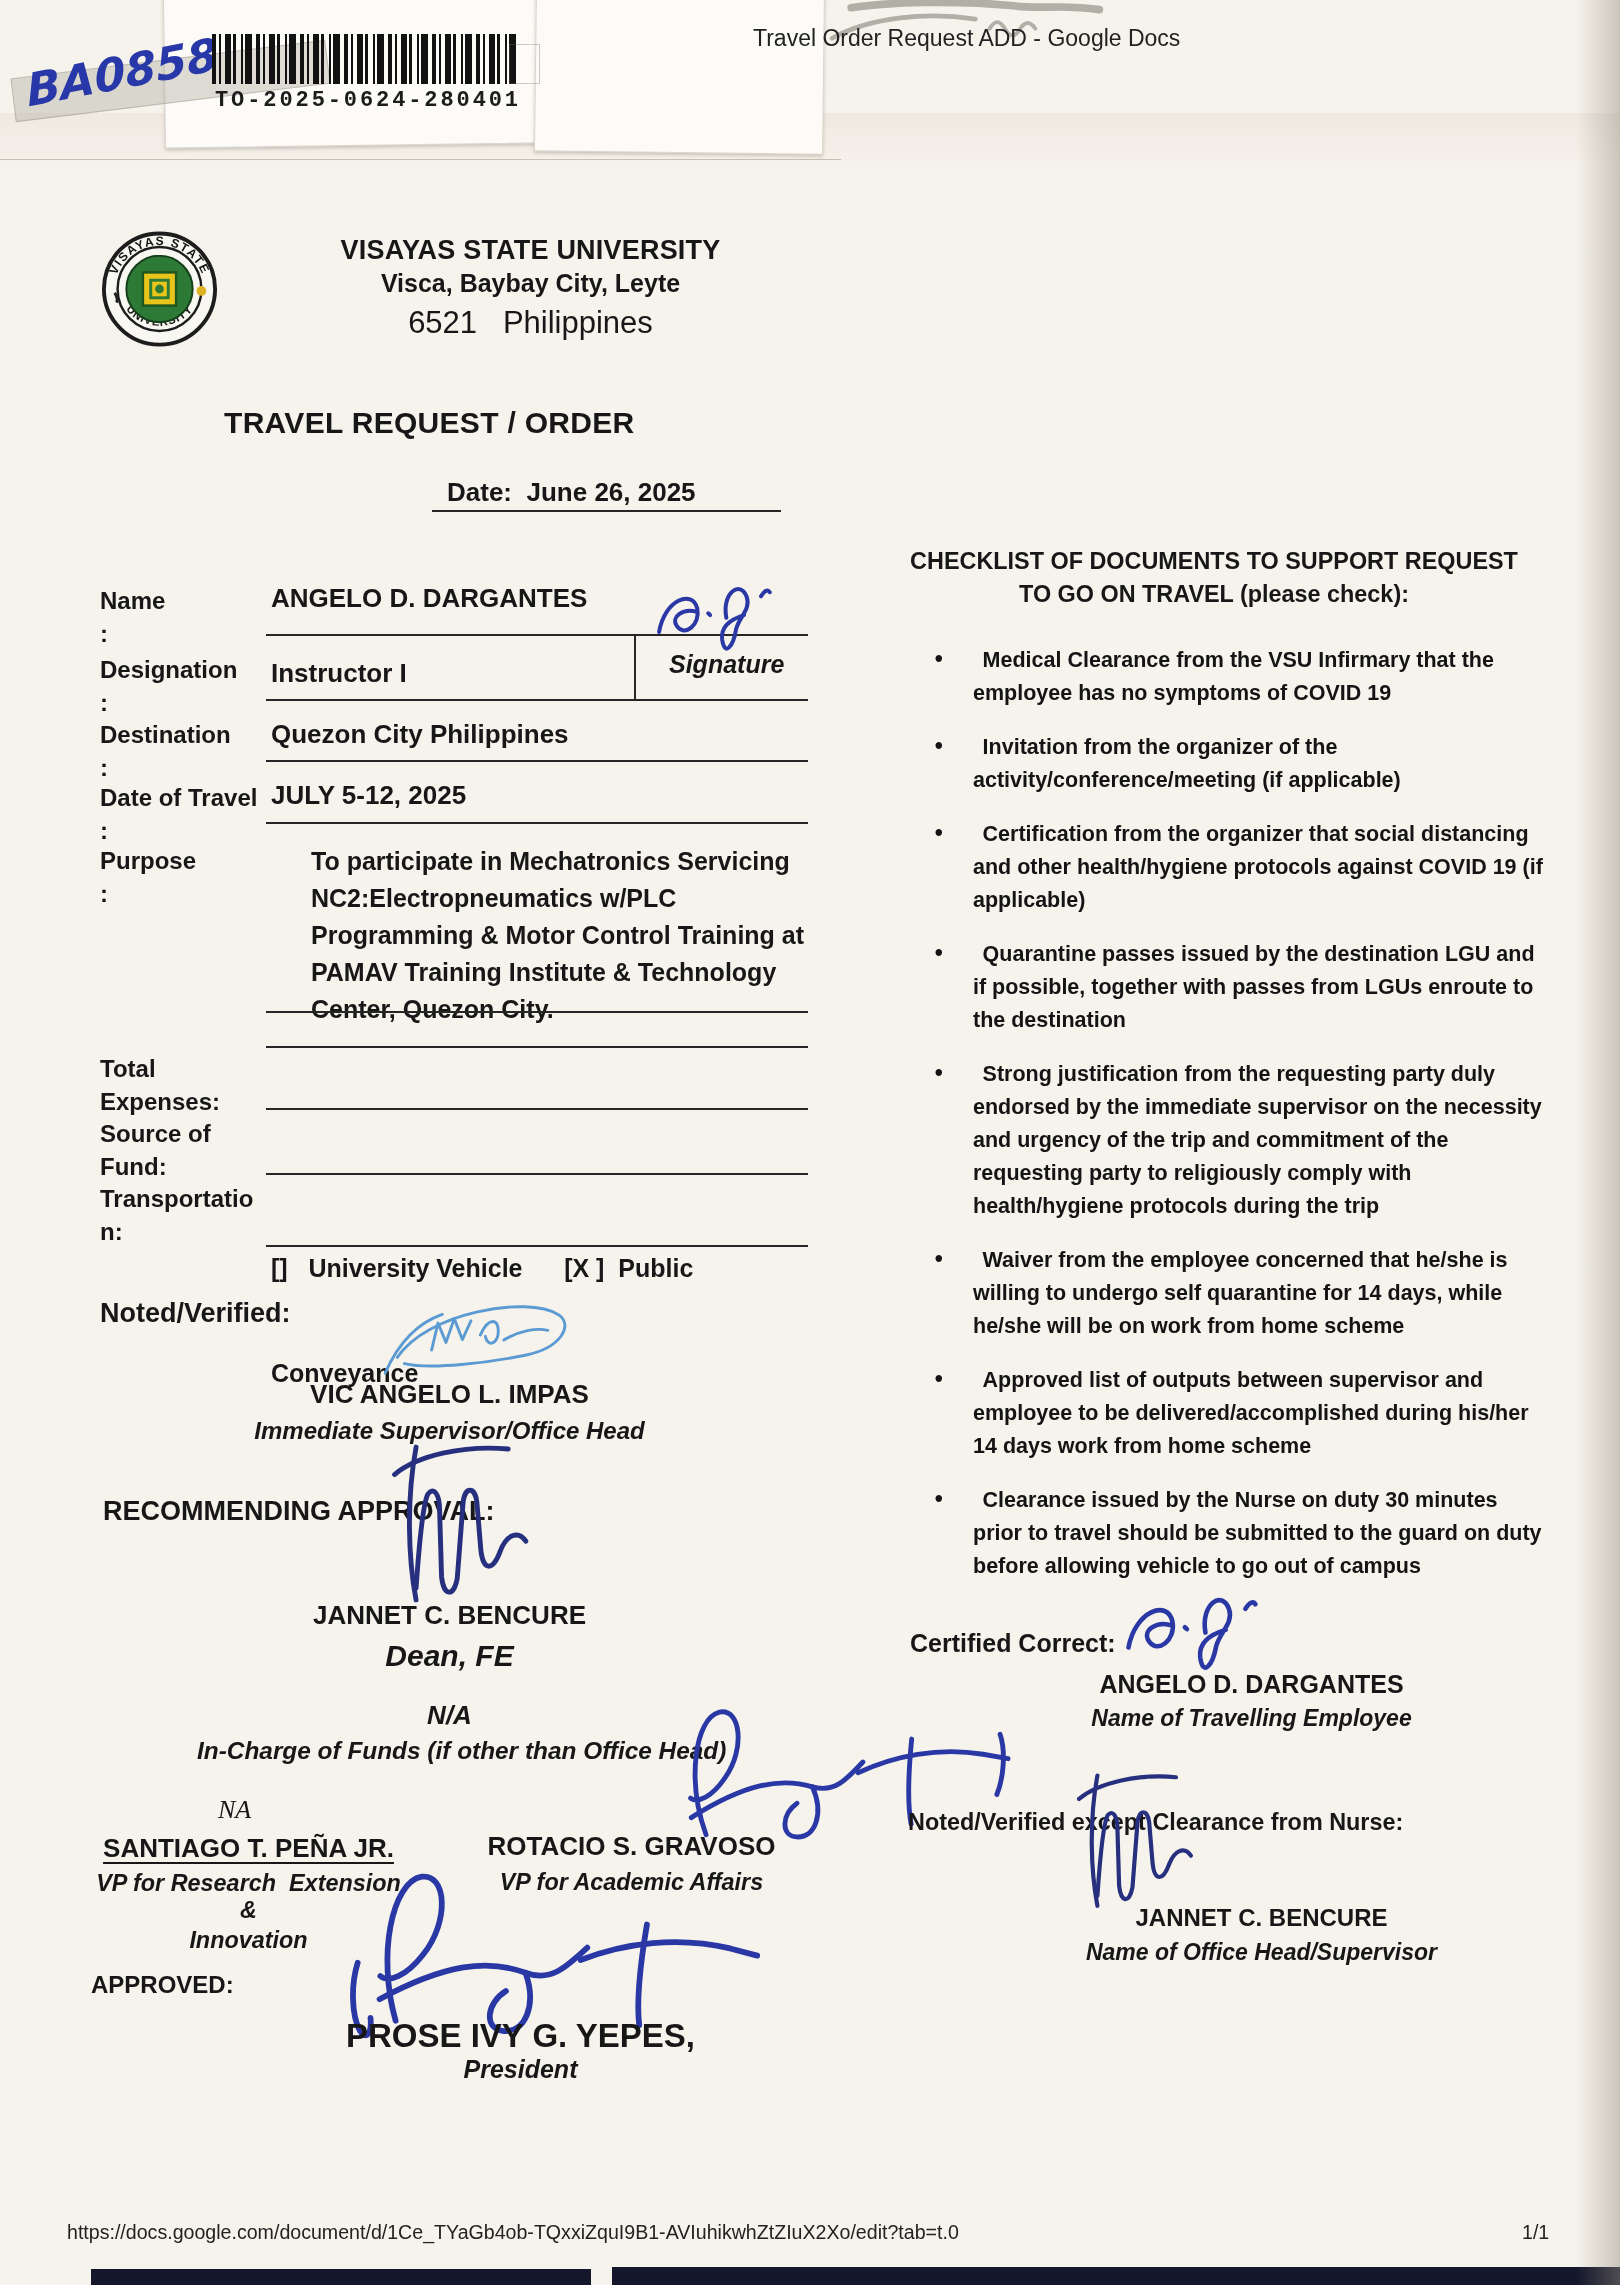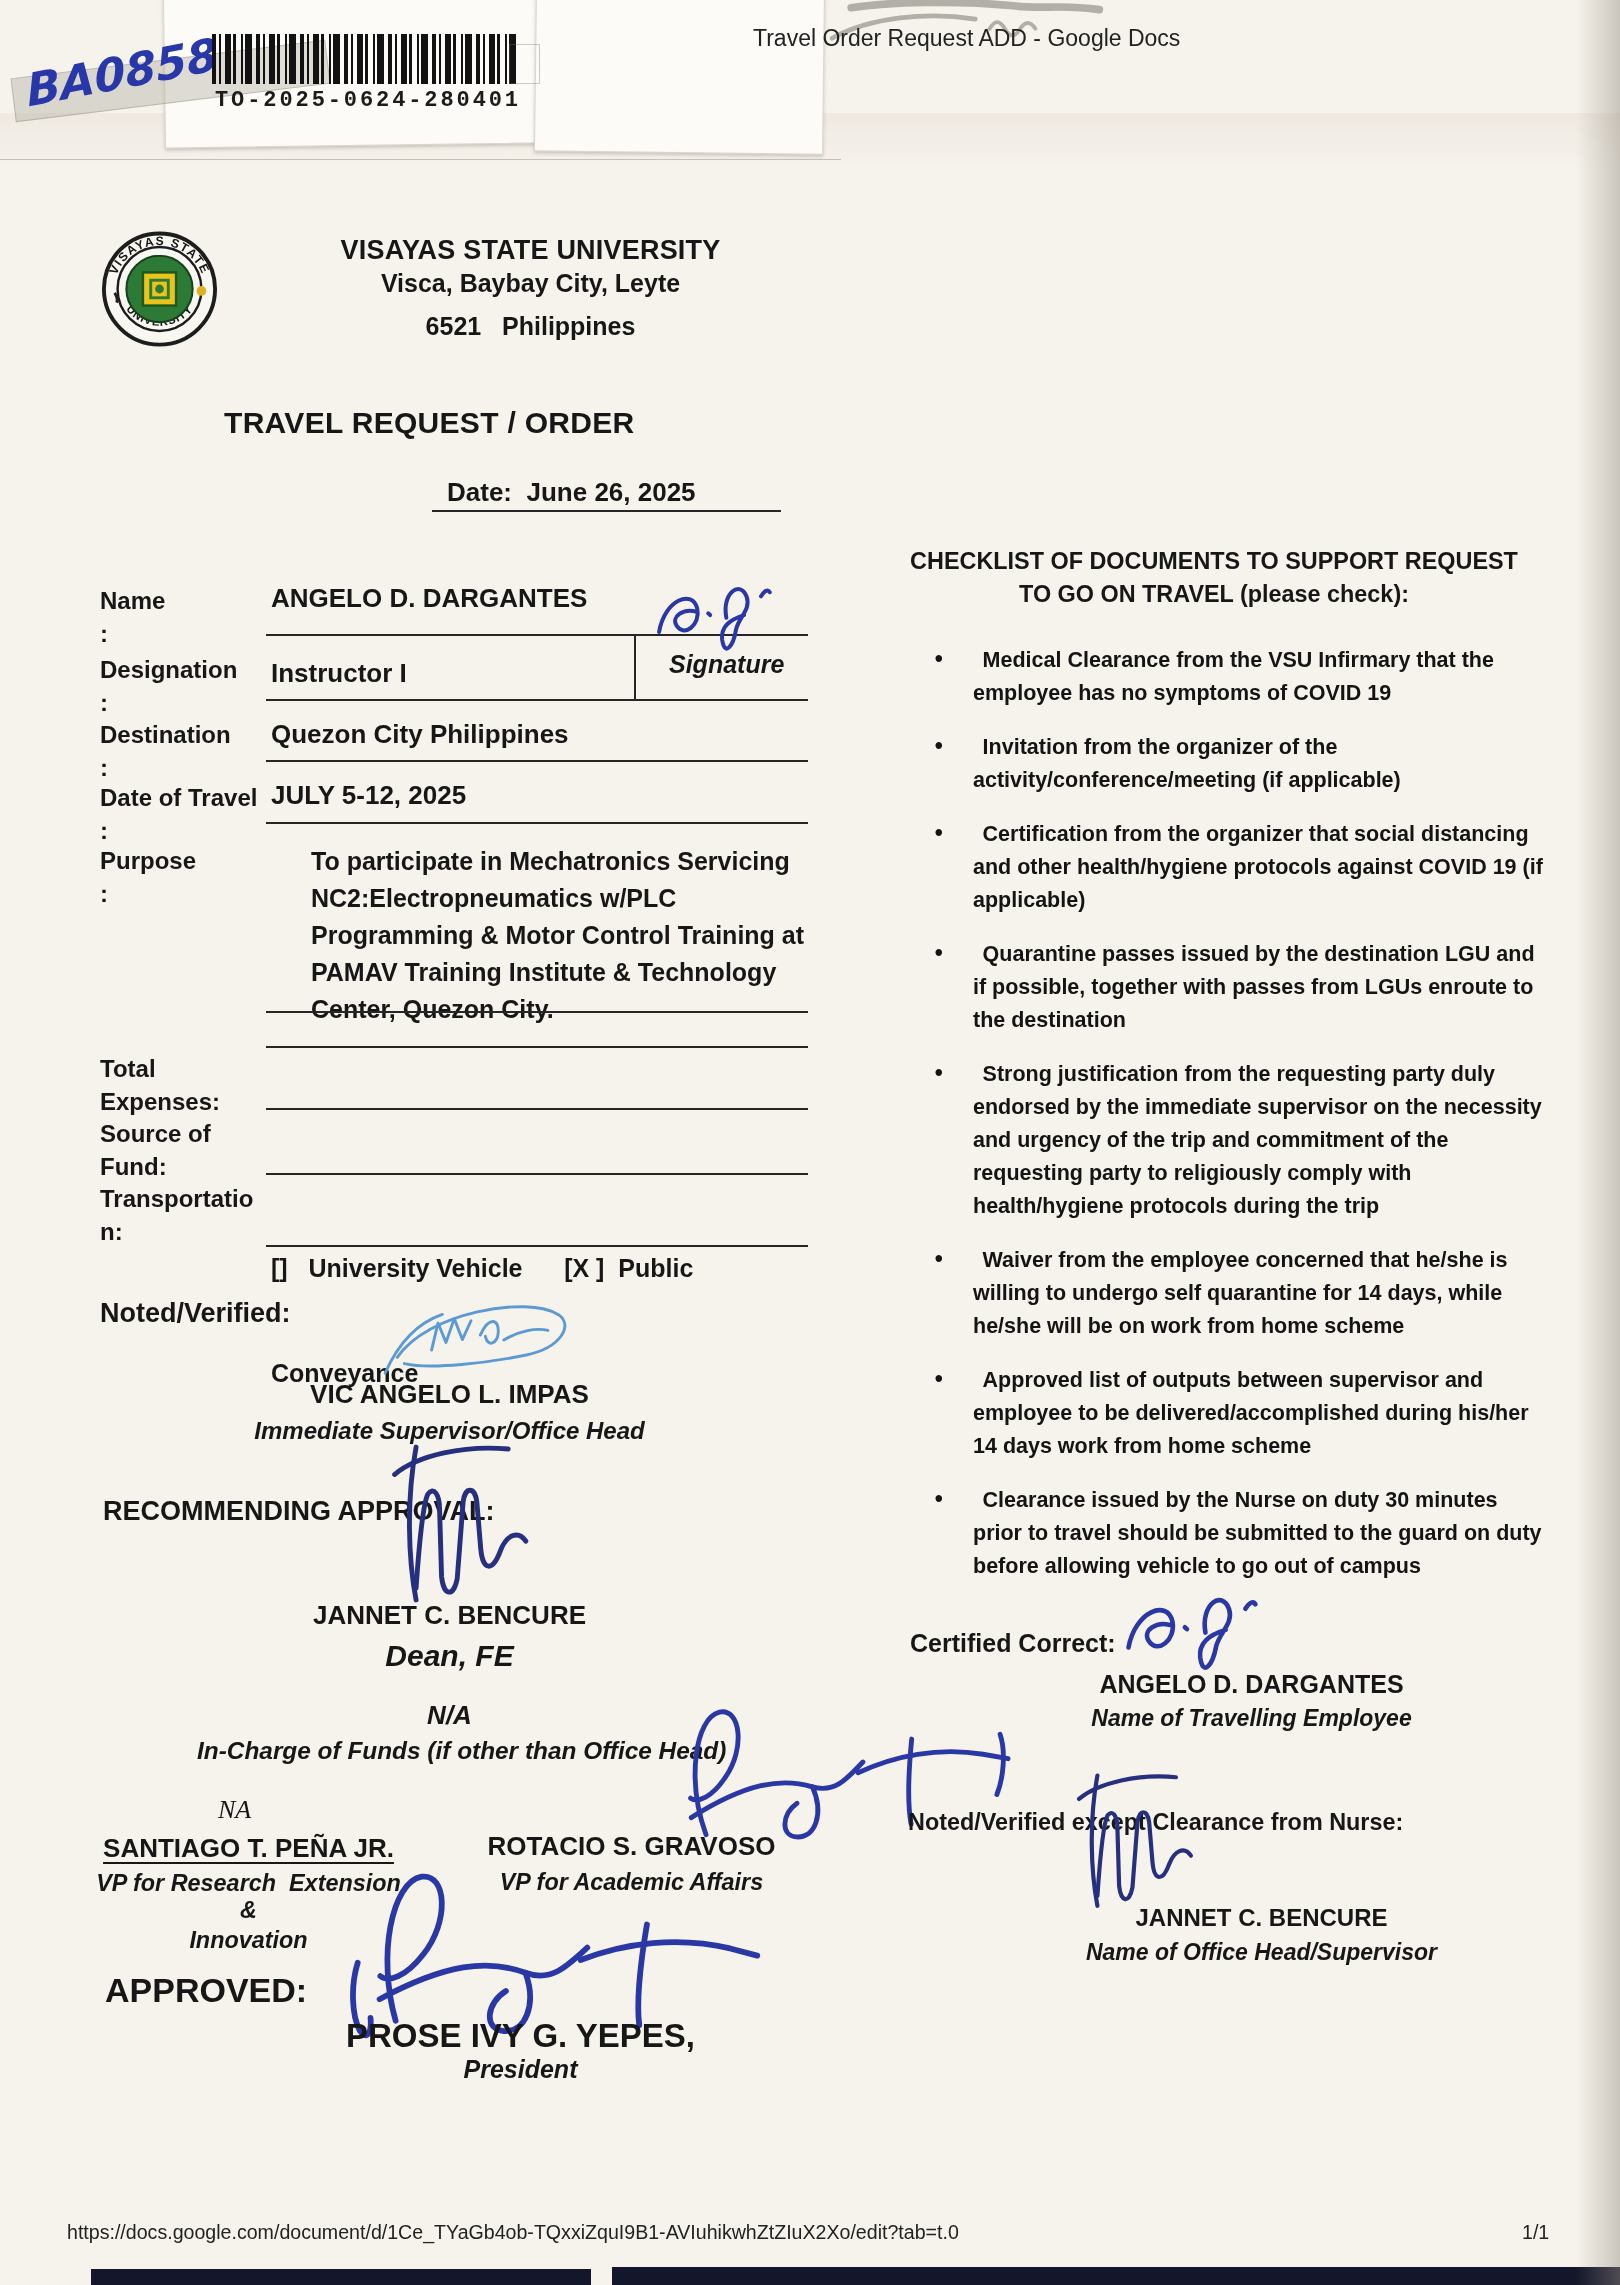--- a/index.html
+++ b/index.html
@@ -93,21 +93,21 @@
     <rect x="43" y="43" width="34" height="34" fill="#e9c51c" stroke="#20561f" stroke-width="2.5"></rect>
     <rect x="51" y="51" width="18" height="18" fill="none" stroke="#2d7a36" stroke-width="3"></rect>
     <circle cx="60" cy="60" r="4.5" fill="#2d7a36"></circle>
     <circle cx="103" cy="62" r="5" fill="#dfb224"></circle>
     <path d="M14 64 q4 6 2 10" stroke="#222" stroke-width="3" fill="none"></path>
   </svg>
 
   <div class="abs ctr" style="left:306px;top:235px;width:449px;">
     <div class="b" style="font-size:27px;letter-spacing:0.2px;">VISAYAS STATE UNIVERSITY</div>
     <div style="font-size:25px;font-weight:600;margin-top:2.9px;">Visca, Baybay City, Leyte</div>
-    <div class="pre" style="font-size:25px;font-weight:700;margin-top:14px;">6521   Philippines</div>
+    <div class="pre" style="font-size:31px;font-weight:400;margin-top:7px;">6521   Philippines</div>
   </div>
 
   <div class="abs b" style="left:224px;top:406px;font-size:30px;letter-spacing:0.3px;">TRAVEL REQUEST / ORDER</div>
 
   <div class="abs b" style="left:447px;top:477px;font-size:26px;text-align:right;">
     <span>Date:</span>&nbsp;&nbsp;<span>June 26, 2025</span>
   </div>
   <div class="abs ul" style="left:432px;top:510px;width:349px;"></div>
 
   <div class="abs lbl" style="left:100px;top:585px;">
@@ -228,21 +228,21 @@
     <div class="b" style="font-size:26px;text-decoration:underline;text-underline-offset:4.8px;text-decoration-thickness:2.4px;">SANTIAGO T. PEÑA JR.</div>
     <div class="b i pre" style="font-size:23.4px;margin-top:5.7px;">VP for Research  Extension &amp;</div>
     <div class="b i" style="font-size:23.4px;margin-top:3.8px;">Innovation</div>
   </div>
 
   <div class="abs ctr" style="left:476px;top:1831px;width:311px;">
     <div class="b" style="font-size:26px;">ROTACIO S. GRAVOSO</div>
     <div class="b i" style="font-size:23.4px;margin-top:6.7px;">VP for Academic Affairs</div>
   </div>
 
-  <div class="abs b" style="left:105px;top:1971px;font-size:34px;">APPROVED:</div>
+  <div class="abs b" style="left:91px;top:1971px;font-size:24px;">APPROVED:</div>
   <svg class="abs sig" style="left:327px;top:1856px;transform:rotate(2deg);" width="444" height="210" viewBox="0 0 420 200">
     <g stroke-width="5.5" stroke="#2a38a6">
       <path d="M66 162 C46 100 58 30 86 24 C110 20 114 66 90 98 C74 120 58 126 50 120"></path>
       <path d="M50 142 C112 106 152 100 188 112 C212 120 226 106 246 86"></path>
       <path d="M188 112 C200 142 190 170 168 168 C150 166 152 142 170 130"></path>
       <path d="M240 98 C282 80 332 72 382 82 L408 88"></path>
       <path d="M302 62 C298 92 294 132 298 158"></path>
       <path d="M28 108 C22 130 24 158 32 172 C38 182 44 176 42 160"></path>
     </g>
   </svg>

